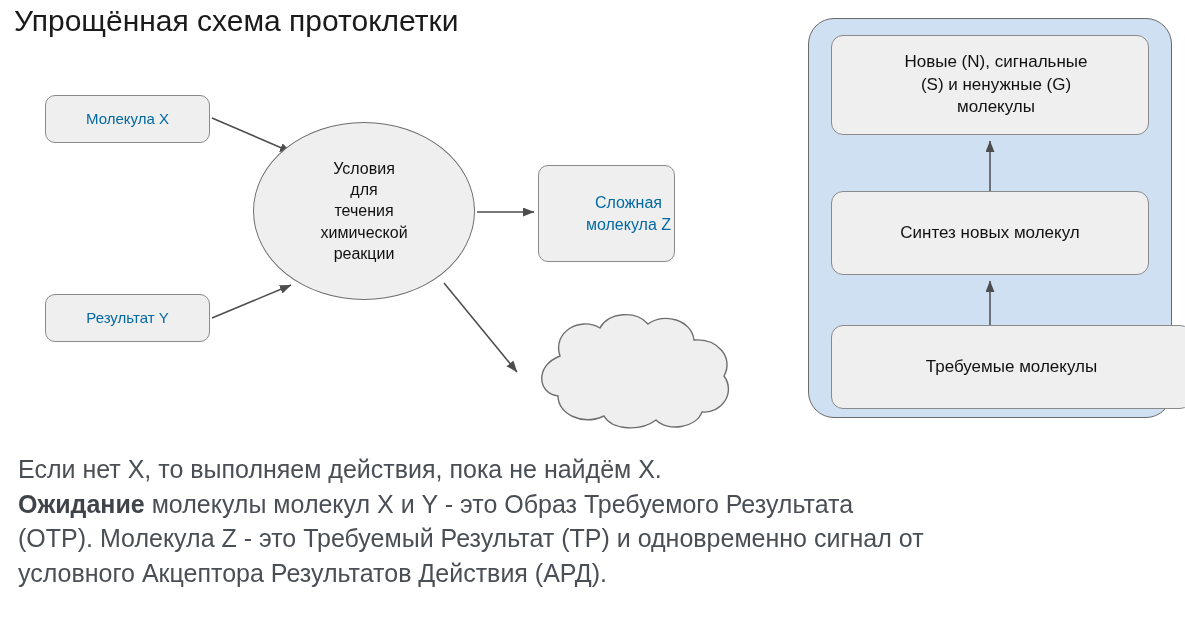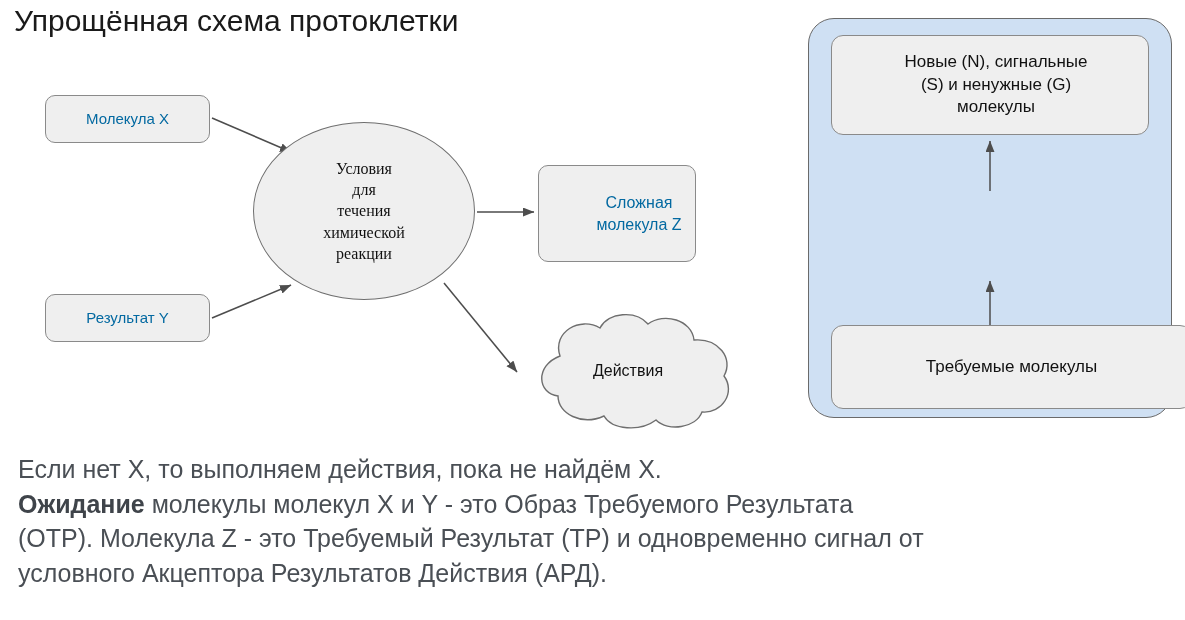--- a/index.html
+++ b/index.html
@@ -51,40 +51,39 @@
     font-size: 15px;
     line-height: 1.35;
   }
   #box-molecule-x {
     left: 45px; top: 95px; width: 165px; height: 48px;
   }
   #box-molecule-y {
     left: 45px; top: 294px; width: 165px; height: 48px;
   }
   #box-molecule-z {
-    left: 538px; top: 165px; width: 158px; height: 97px;
+    left: 538px; top: 165px; width: 137px; height: 97px;
     font-size: 16px;
     padding-left: 44px;
   }
   #ellipse-conditions {
     position: absolute;
     left: 253px; top: 122px;
     width: 222px; height: 178px;
     background: #efefef;
     border: 1px solid #6e6e6e;
     border-radius: 50%;
     box-sizing: border-box;
     display: flex;
     align-items: center;
     justify-content: center;
     text-align: center;
     color: #111111;
     font-size: 16px;
     line-height: 1.32;
-    font-family: Liberation Serif, serif;
   }
   #cloud-actions {
     position: absolute;
     left: 508px; top: 310px;
     width: 240px; height: 120px;
   }
   .cloud-label {
     position: absolute;
     left: 508px; top: 362px;
     width: 240px;
@@ -184,21 +183,20 @@
                C44,22 72,6 92,18
                C100,2 128,0 140,14
                C156,2 184,10 186,30
                C210,28 226,48 216,66
                C228,82 214,104 194,102
                C188,118 160,122 148,110
                C132,122 104,120 96,106
                C74,116 50,104 50,86
                C30,84 26,56 52,46 Z" fill="#efefef" stroke="#6e6e6e" stroke-width="1.4"></path>
     </svg>
-    <div class="cloud-label">Действия</div>
 
     <div class="node-box" id="box-molecule-x">
       <span style="white-space: pre-line;">Молекула X</span>
     </div>
 
     <div class="node-box" id="box-molecule-y">
       <span style="white-space: pre-line;">Результат Y</span>
     </div>
 
     <div id="ellipse-conditions">
@@ -225,20 +223,23 @@
       <path d="M181,306 L181,262" stroke="#4d4d4d" stroke-width="1.5" fill="none" marker-end="url(#ah2)"></path>
       <path d="M181,172 L181,122" stroke="#4d4d4d" stroke-width="1.5" fill="none" marker-end="url(#ah2)"></path>
     </svg>
 
     <div class="panel-box" id="panel-box-new">
       <span class="cap-line" style="white-space: pre-line;">Новые (N), сигнальные
 (S) и ненужные (G)
 молекулы</span>
     </div>
 
+    <div class="panel-box" id="panel-box-synth">
+      <span style="white-space: pre-line;">Синтез новых молекул</span>
+    </div>
 
     <div class="panel-box" id="panel-box-required">
       <span style="white-space: pre-line;">Требуемые молекулы</span>
     </div>
   </div>
 
   <div id="caption">
     <div>Если нет X, то выполняем действия, пока не найдём X.</div>
     <div><b>Ожидание</b><span> молекулы молекул X и Y - это Образ Требуемого Результата</span></div>
     <div>(ОТР). Молекула Z - это Требуемый Результат (ТР) и одновременно сигнал от</div>

